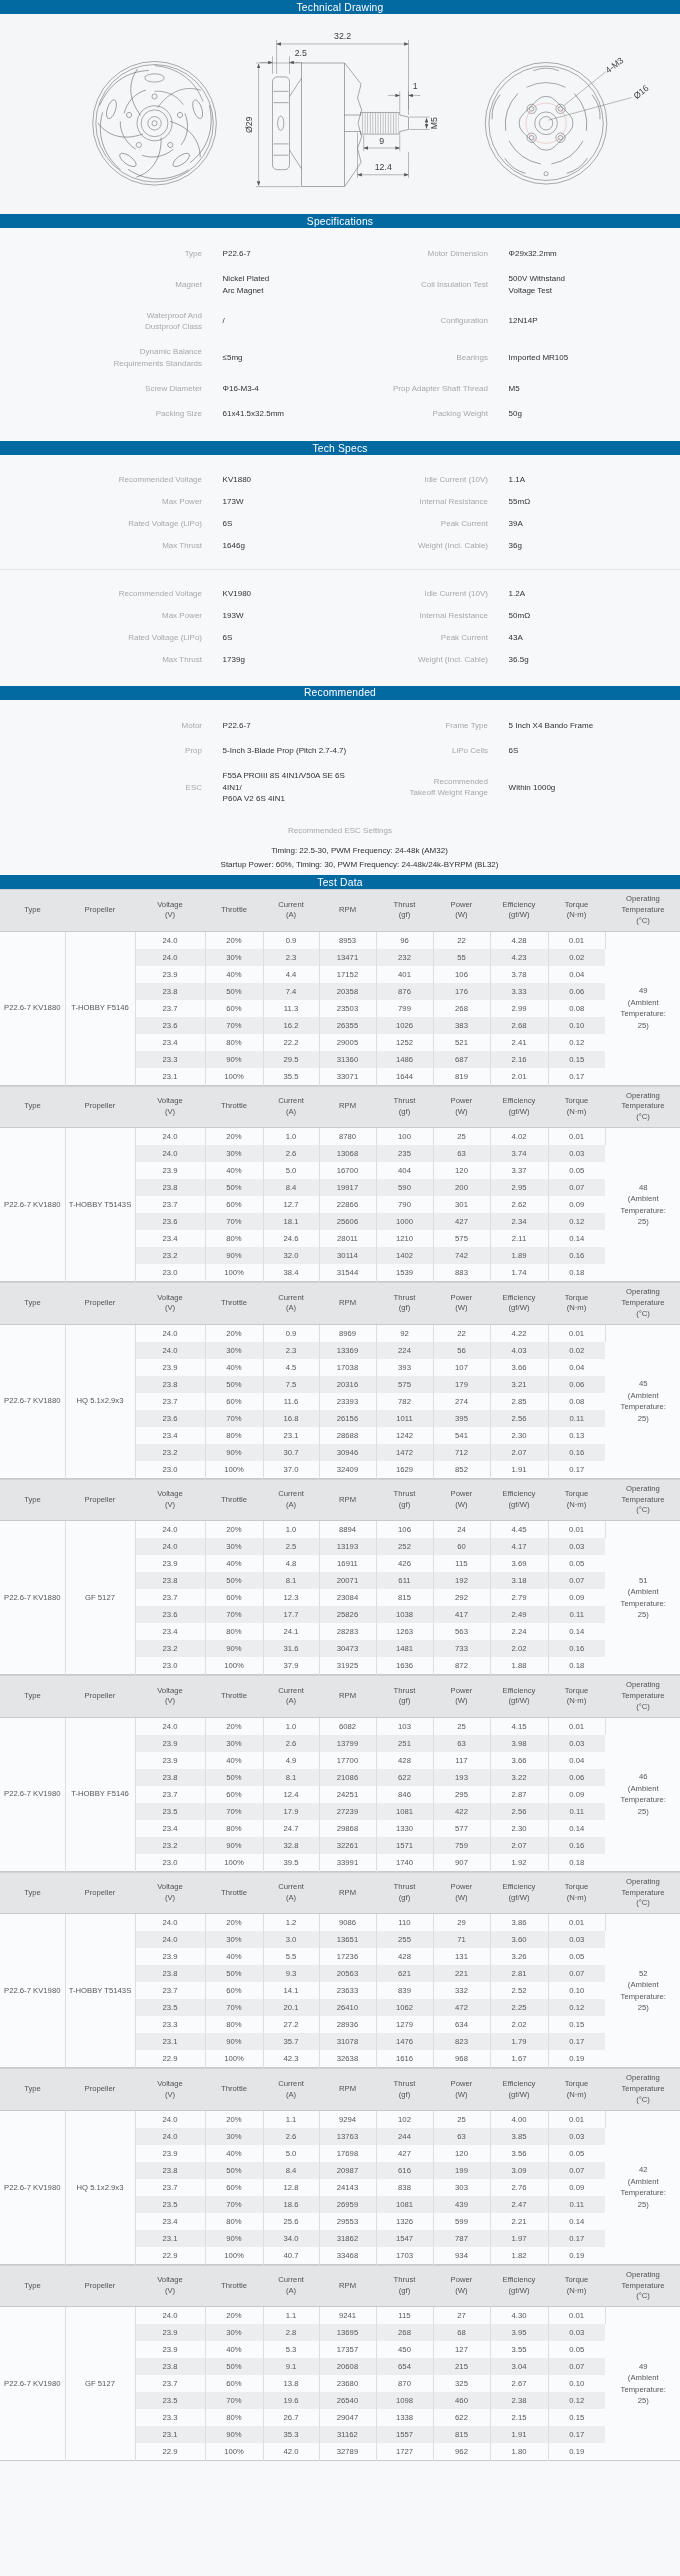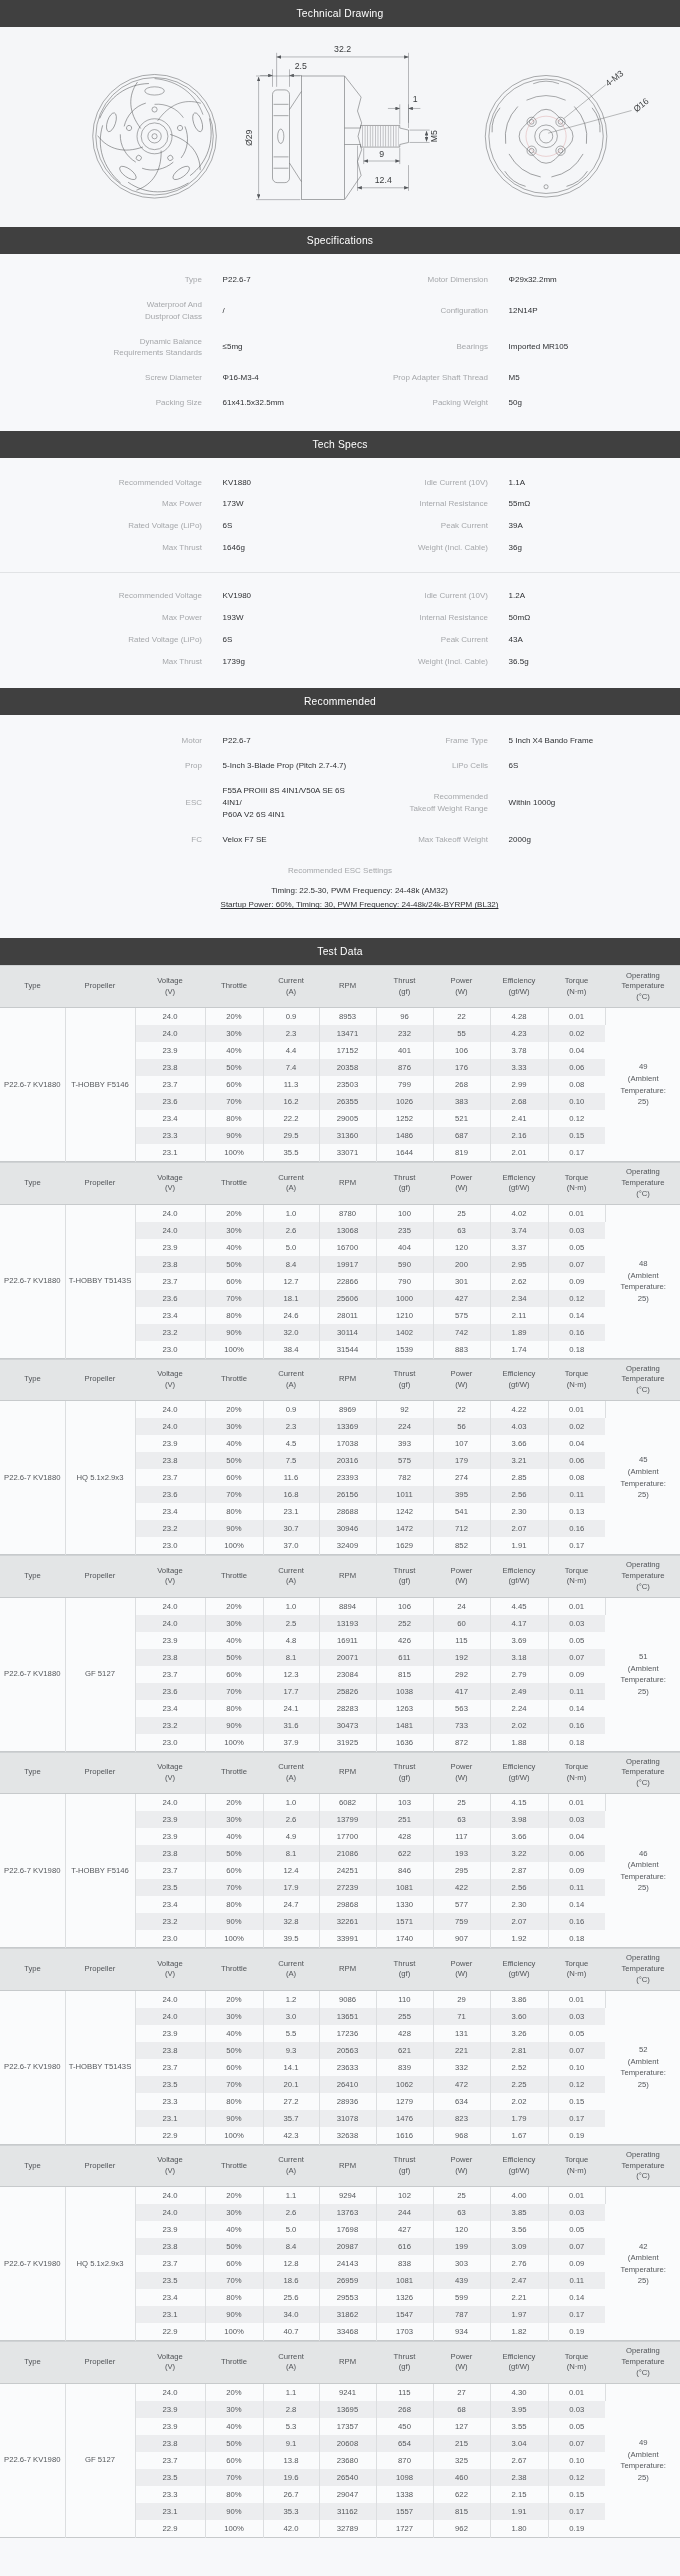--- a/index.html
+++ b/index.html
@@ -1,17 +1,17 @@
 <!DOCTYPE html>
 <html style="font-size:8.2px"><head>
 <meta charset="utf-8">
 <style>
   html,body{margin:0;padding:0;}
   body{width:680px;background:#f7f8fa;font-family:"Liberation Sans",sans-serif;color:#2e3033;}
-  .section-header{height:27px;background:#404040;color:#ffffff;display:flex;align-items:center;justify-content:center;font-size:10.3px;letter-spacing:0.2px;}
+  .section-header{height:14px;background:#0369a1;color:#ffffff;display:flex;align-items:center;justify-content:center;font-size:10.3px;letter-spacing:0.2px;}
   
   .drawing-area{height:200px;background:#f5f6f8;position:relative;}
   .drawing-area svg{display:block;}
   
   .pairs-wrap{padding:13.4px 0 15.5px;}
   .pair-row{display:grid;grid-template-columns:202px 158px 128px 191px;align-items:center;padding:6.7px 0;}
   .pair-label{text-align:right;color:#a6a8ab;font-size:8px;line-height:1.45;white-space:pre-line;}
   .pair-value{text-align:left;padding-left:20.6px;color:#2e3033;font-size:8px;line-height:1.45;white-space:pre-line;}
   .block-divider{border-top:0.5px solid #e1e3e5;margin:3.1px 0;}
   .esc-title{text-align:center;color:#a6a8ab;font-size:8px;margin:11.3px 0 9.3px;}
@@ -189,20 +189,28 @@
   <span>Specifications</span>
 </div>
 <div class="pairs-wrap" id="spec-rows">
     <div class="pair-row">
       <div class="pair-label">Type</div>
       <div class="pair-value">P22.6-7</div>
       <div class="pair-label">Motor Dimension</div>
       <div class="pair-value">Φ29x32.2mm</div>
     </div>
     <div class="pair-row">
+      <div class="pair-label">Magnet</div>
+      <div class="pair-value">Nickel Plated
+Arc Magnet</div>
+      <div class="pair-label">Coil Insulation Test</div>
+      <div class="pair-value">500V Withstand
+Voltage Test</div>
+    </div>
+    <div class="pair-row">
       <div class="pair-label">Waterproof And
 Dustproof Class</div>
       <div class="pair-value">/</div>
       <div class="pair-label">Configuration</div>
       <div class="pair-value">12N14P</div>
     </div>
     <div class="pair-row">
       <div class="pair-label">Dynamic Balance
 Requirements Standards</div>
       <div class="pair-value">≤5mg</div>
@@ -297,30 +305,24 @@
       <div class="pair-value">6S</div>
     </div>
     <div class="pair-row">
       <div class="pair-label">ESC</div>
       <div class="pair-value">F55A PROIII 8S 4IN1/V50A SE 6S 4IN1/
 P60A V2 6S 4IN1</div>
       <div class="pair-label">Recommended
 Takeoff Weight Range</div>
       <div class="pair-value">Within 1000g</div>
     </div>
-    <div class="pair-row">
-      <div class="pair-label">FC</div>
-      <div class="pair-value">Velox F7 SE</div>
-      <div class="pair-label">Max Takeoff Weight</div>
-      <div class="pair-value">2000g</div>
-    </div>
   </div>
 <div class="esc-title">Recommended ESC Settings</div>
 <div class="esc-line">Timing: 22.5-30, PWM Frequency: 24-48k (AM32)</div>
-<div class="esc-line" style="padding-bottom:26px;text-decoration:underline;">Startup Power: 60%, Timing: 30, PWM Frequency: 24-48k/24k-BYRPM (BL32)</div>
+<div class="esc-line" style="padding-bottom:3px;">Startup Power: 60%, Timing: 30, PWM Frequency: 24-48k/24k-BYRPM (BL32)</div>
 
 <div class="section-header">
   <span>Test Data</span>
 </div>
 <div id="test-tables">
     <table class="ttable">
       <colgroup>
         <col style="width:65px">
         <col style="width:70px">
         <col style="width:70px">

